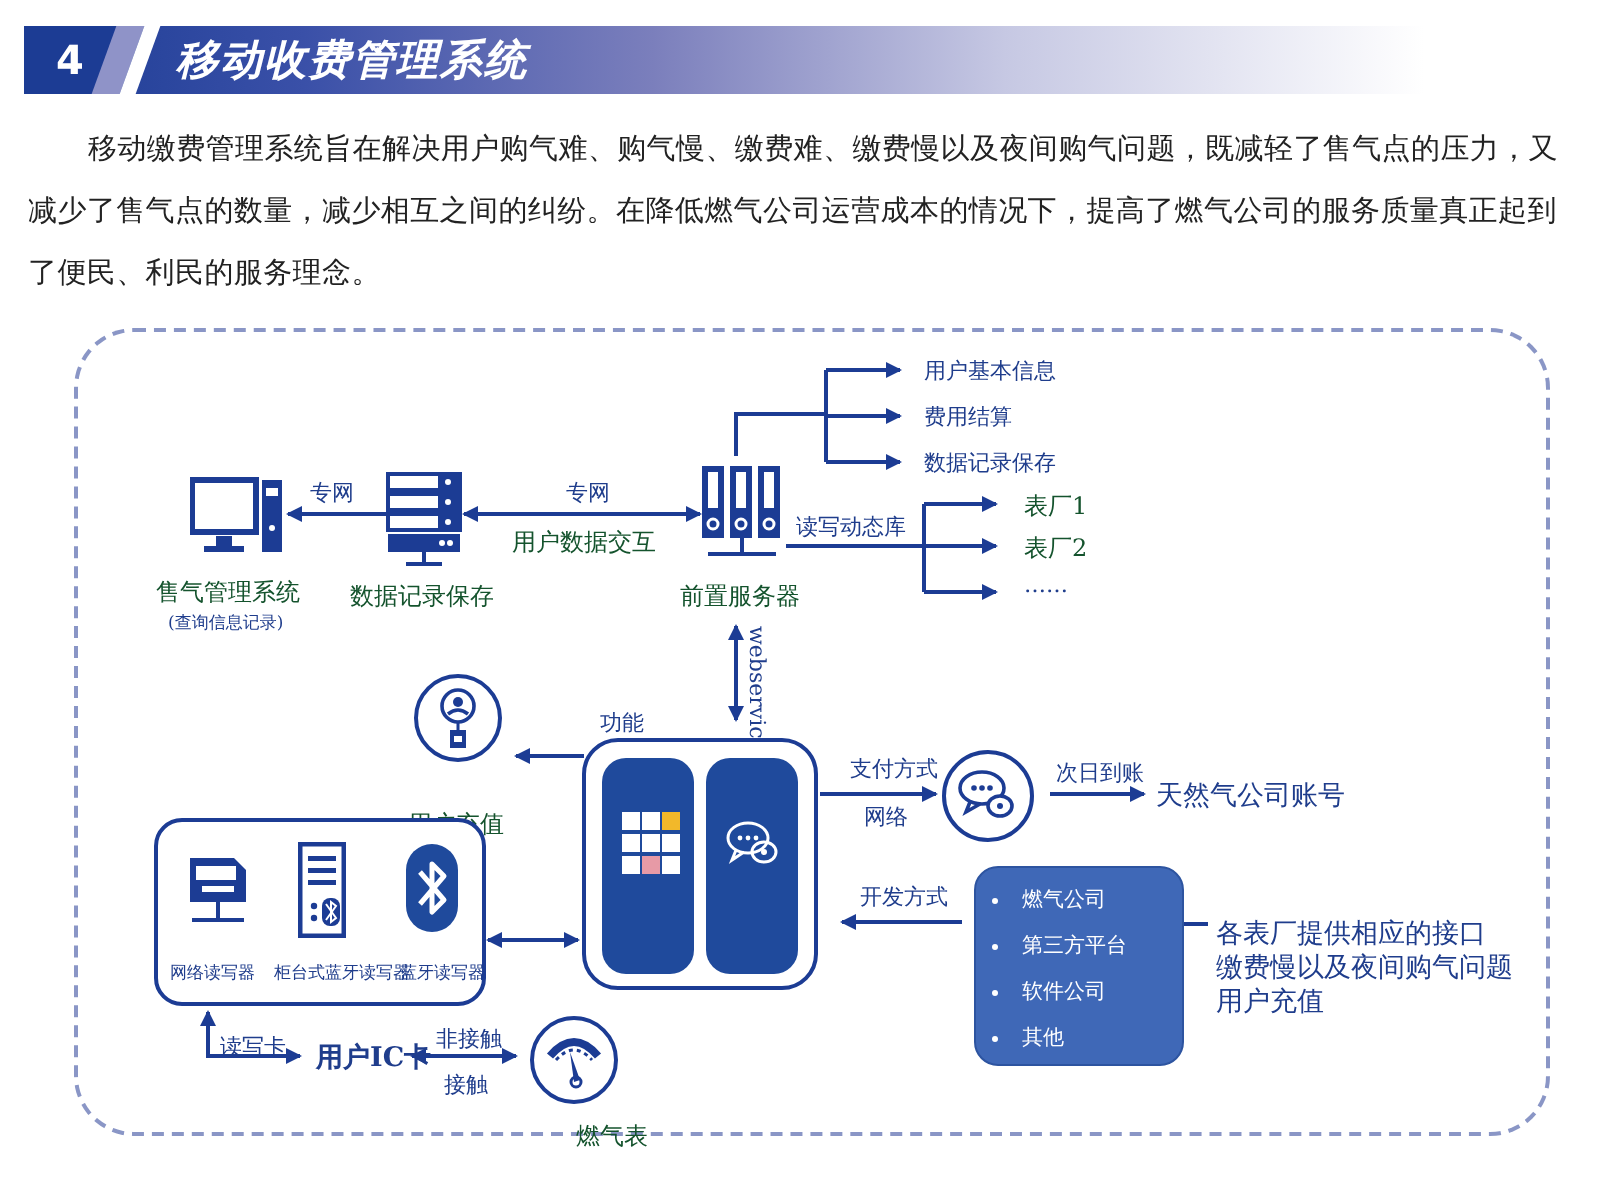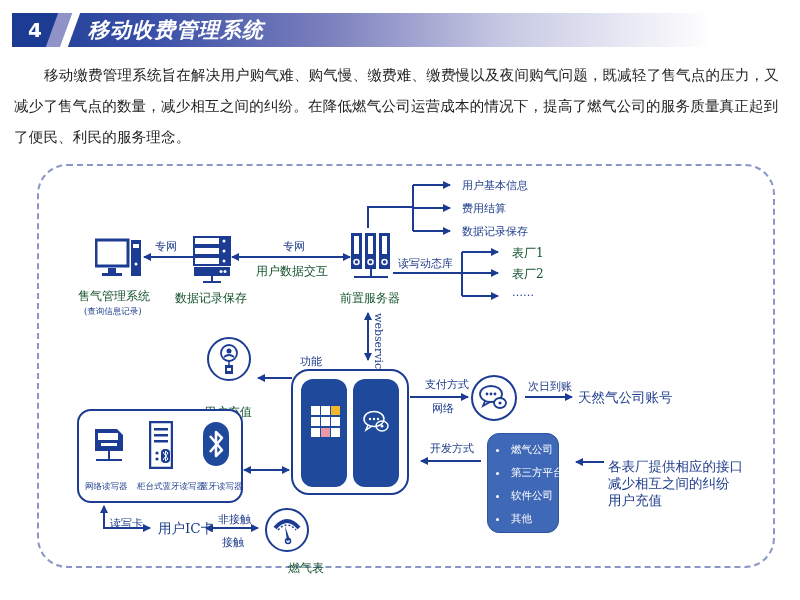--- a/index.html
+++ b/index.html
@@ -29,21 +29,21 @@
   .lbl-lg { font-size: 13.5px; color: #1f3d8c; white-space: nowrap; }
 
   svg.arrows { position: absolute; left: 0; top: 0; width: 800px; height: 600px; }
 
   .phone-box { left: 291px; top: 369px; width: 118px; height: 126px; border: 2px solid #1c3c94; border-radius: 18px; background: #fff; }
   .phone { width: 46px; height: 108px; background: #1f4a9c; border-radius: 12px; top: 8px; }
   .grid-cell { position: absolute; width: 9px; height: 9px; background: #fff; }
 
   .reader-box { left: 77px; top: 409px; width: 166px; height: 94px; border: 2px solid #1c3c94; border-radius: 14px; background: #fff; }
 
-  .dev-box { left: 487px; top: 433px; width: 72px; height: 100px; background: #3f68b7; border-radius: 12px; border: 1px solid #2d54a0; }
+  .dev-box { left: 487px; top: 433px; width: 105px; height: 100px; background: #3f68b7; border-radius: 12px; border: 1px solid #2d54a0; }
   .dev-item { position: absolute; left: 8px; color: #fff; font-size: 10.5px; white-space: nowrap; }
   .dev-item .dot { display: inline-block; width: 3px; height: 3px; background: #fff; border-radius: 50%; margin-right: 12px; vertical-align: middle; }
 
   .circle { border: 2px solid #1c3c94; border-radius: 50%; background: #fff; }
 </style>
 </head>
 <body>
 
 <div class="abs hdr-bar"></div>
 <div class="abs hdr-num">4</div>
@@ -216,21 +216,21 @@
 
 <div class="abs lbl" style="left:430px;top:441px;">开发方式</div>
 <div class="abs dev-box">
   <div class="dev-item" style="top:9px;"><span class="dot"></span><span>燃气公司</span></div>
   <div class="dev-item" style="top:32px;"><span class="dot"></span><span>第三方平台</span></div>
   <div class="dev-item" style="top:55px;"><span class="dot"></span><span>软件公司</span></div>
   <div class="dev-item" style="top:78px;"><span class="dot"></span><span>其他</span></div>
 </div>
 
 <div class="abs lbl-lg" style="left:608px;top:458px;">各表厂提供相应的接口</div>
-<div class="abs lbl-lg" style="left:608px;top:475px;">减少相互之间的纠纷</div>
+<div class="abs lbl-lg" style="left:608px;top:475px;">缴费慢以及夜间购气问题</div>
 <div class="abs lbl-lg" style="left:608px;top:492px;">用户充值</div>
 
 <div class="abs reader-box">
   <svg class="abs" style="left:14px;top:14px;" width="32" height="42" viewBox="0 0 32 42">
     <path d="M2,4 L24,4 L30,10 L30,26 L2,26 Z" fill="#1c3c94"></path>
     <rect x="5" y="8" width="20" height="7" fill="#fff"></rect>
     <rect x="8" y="18" width="16" height="3" fill="#fff"></rect>
     <rect x="15" y="26" width="2" height="8" fill="#1c3c94"></rect>
     <rect x="3" y="34" width="26" height="2" fill="#1c3c94"></rect>
   </svg>
@@ -247,21 +247,21 @@
   <svg class="abs" style="left:123px;top:10px;" width="28" height="46" viewBox="0 0 28 46">
     <rect x="1" y="1" width="26" height="44" rx="13" fill="#1f4a9c"></rect>
     <path d="M8,15 L20,29 L14,35 L14,11 L20,17 L8,31" stroke="#fff" stroke-width="2.5" fill="none" stroke-linejoin="round"></path>
   </svg>
   <div class="abs lbl-sm" style="left:6px;top:70px;">网络读写器</div>
   <div class="abs lbl-sm" style="left:58px;top:70px;font-family:Liberation Serif, serif;">柜台式蓝牙读写器</div>
   <div class="abs lbl-sm" style="left:121px;top:70px;">蓝牙读写器</div>
 </div>
 
 <div class="abs lbl" style="left:110px;top:516px;">读写卡</div>
-<div class="abs lbl-lg" style="left:158px;top:520px;">用户IC卡</div>
+<div class="abs lbl-lg" style="left:158px;top:520px;font-weight:bold;">用户IC卡</div>
 <div class="abs lbl" style="left:218px;top:512px;">非接触</div>
 <div class="abs lbl" style="left:222px;top:535px;">接触</div>
 
 <div class="abs circle" style="left:265px;top:508px;width:44px;height:44px;">
   <svg width="40" height="40" viewBox="0 0 40 40">
     <path d="M8,18 Q20,4 32,18" fill="none" stroke="#1c3c94" stroke-width="4"></path>
     <path d="M11,20 Q20,10 29,20" fill="none" stroke="#1c3c94" stroke-width="1.5" stroke-dasharray="2,2"></path>
     <path d="M18,16 L20,31 L23,30 Z" fill="#1c3c94"></path>
     <circle cx="21" cy="31" r="2.5" fill="none" stroke="#1c3c94" stroke-width="1.5"></circle>
   </svg>

